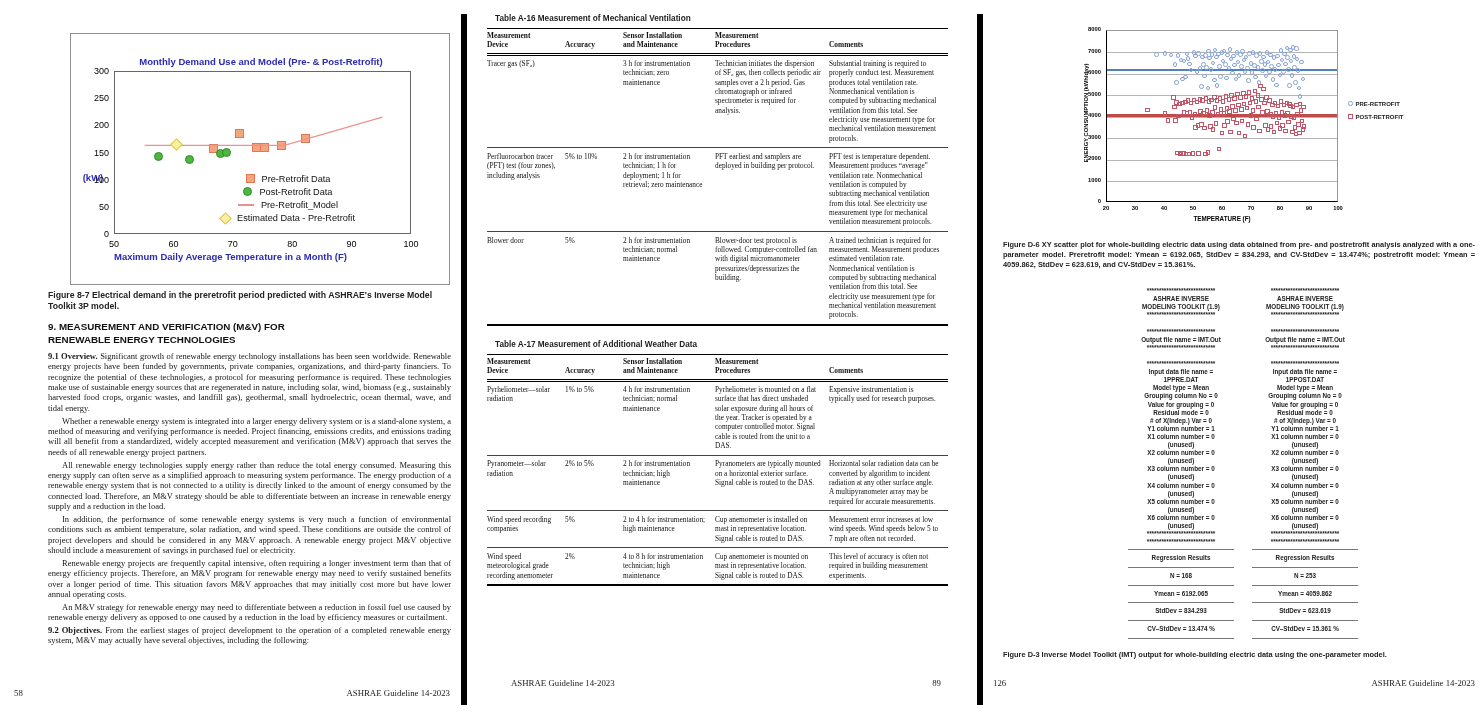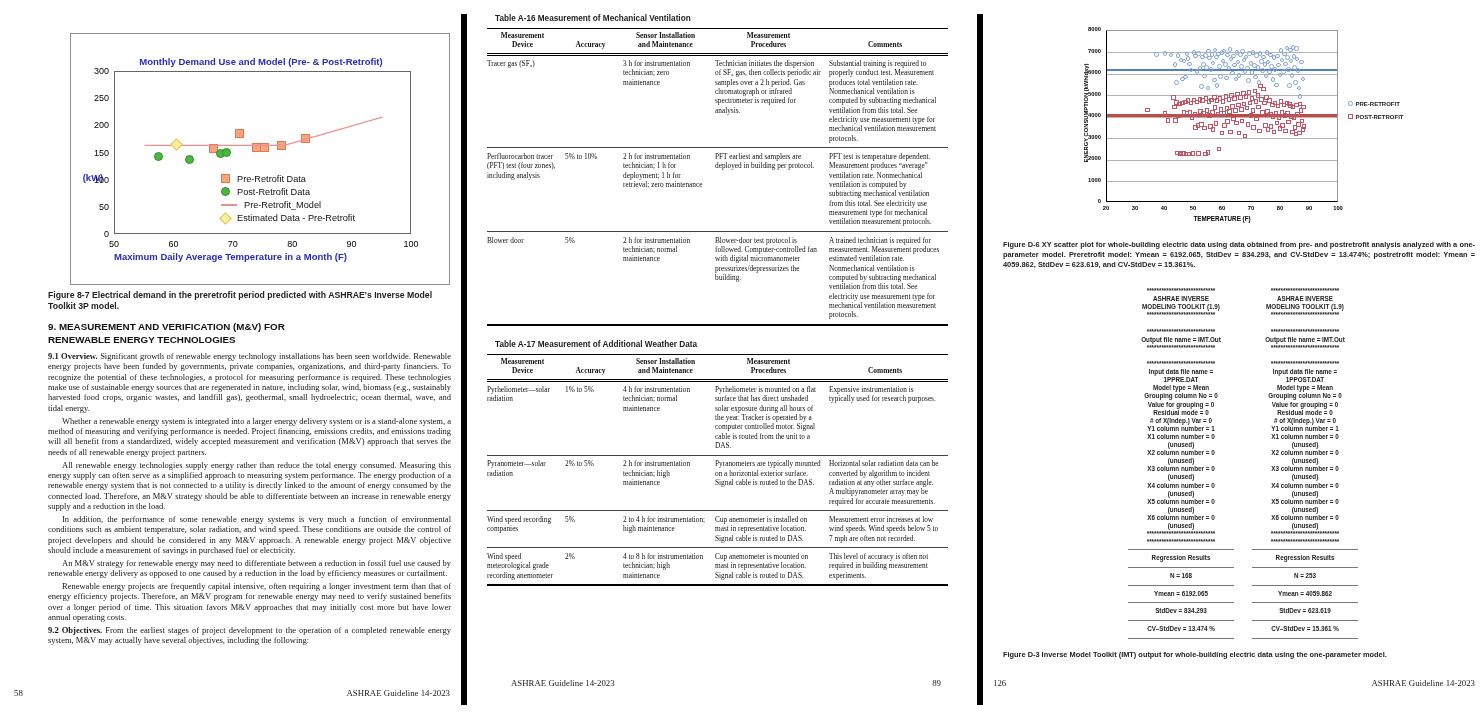--- a/index.html
+++ b/index.html
@@ -31,21 +31,21 @@
   #chart1 .plot{border:1px solid #666;}
   .c1-title{position:absolute;left:20px;top:22px;width:340px;text-align:center;
             font:bold 9.5px "Liberation Sans",sans-serif;color:#2b2bb5;}
   .c1-subtitle{position:absolute;left:43px;top:49px;width:297px;text-align:center;
             font:bold 9.5px "Liberation Sans",sans-serif;color:#2b2bb5;}
   .c1-ylabel{position:absolute;left:6px;top:138px;width:32px;text-align:center;
             font:bold 9.5px "Liberation Sans",sans-serif;color:#2b2bb5;}
   .c1-xlabel{position:absolute;left:43px;top:217px;width:297px;text-align:left;
             font:bold 9.5px "Liberation Sans",sans-serif;color:#2b2bb5;}
   .t1{font:9px "Liberation Sans",sans-serif;}
-  .lg1 .lgi{height:13.2px;gap:7px;}
+  .lg1 .lgi{height:13.2px;gap:7px;justify-content:center;}
   .lg1 .lgt{font:9.2px "Liberation Sans",sans-serif;color:#111;}
 
   
   #chart2{left:78px;top:12px;width:420px;height:225px;}
   #chart2 .plot{border:1px solid #999;border-left:1px solid #000;border-bottom:1px solid #000;}
   .c2-ylabel{position:absolute;left:-62px;top:98px;width:170px;text-align:center;
              transform:rotate(-90deg);font:bold 5.8px "Liberation Sans",sans-serif;color:#000;}
   .c2-xlabel{position:absolute;left:43px;top:203px;width:232px;text-align:center;
              font:bold 6.3px "Liberation Sans",sans-serif;color:#000;}
   .t2{font:600 5.8px "Liberation Sans",sans-serif;}
@@ -65,21 +65,21 @@
           font:8.8px "Liberation Serif",serif;color:#222;}
   .f1{left:14px;top:688px;width:436px;}
   .f2{left:41px;top:678px;width:430px;}
   .f3{left:8px;top:678px;width:482px;}
 
   
   .p2content{position:absolute;left:17px;top:14px;width:461px;}
   .ttitle{font:bold 8.2px "Liberation Sans",sans-serif;color:#222;margin:0 0 5px 8px;}
   #table-a17{margin-top:14px;}
   table.dt{border-collapse:collapse;table-layout:fixed;width:461px;}
-  table.dt th{font:bold 7.4px "Liberation Serif",serif;text-align:center;vertical-align:bottom;
+  table.dt th{font:bold 7.4px "Liberation Serif",serif;text-align:left;vertical-align:bottom;
       white-space:pre-line;padding:2px 7px 3px 0;border-top:1.4px solid #000;border-bottom:3px double #000;line-height:1.25;}
   table.dt td{font:7.3px "Liberation Serif",serif;vertical-align:top;line-height:1.28;
       padding:3.5px 8px 4.5px 0;border-bottom:0.8px solid #444;}
   table.dt tr:last-child td{border-bottom:2.3px solid #000;}
 
   
   .capd6{position:absolute;left:18px;top:240px;width:472px;font-size:7.4px;line-height:1.32;text-align:justify;}
   .capd7{position:absolute;left:18px;top:650px;width:472px;font-size:7.4px;}
   .imt{position:absolute;left:143px;top:287px;display:flex;gap:18px;}
   .imt-col{width:106px;text-align:center;font:bold 6.3px "Liberation Sans",sans-serif;
@@ -151,22 +151,22 @@
         </div>
     </div>
     <div class="caption cap1">Figure 8-7  Electrical demand in the preretrofit period predicted with ASHRAE's Inverse Model Toolkit 3P model.</div>
     <div class="heading">9.  MEASUREMENT AND VERIFICATION (M&amp;V) FOR
 RENEWABLE ENERGY TECHNOLOGIES</div>
     <div class="paras" id="paras">
         <p class="lead"><b>9.1  Overview. </b>Significant growth of renewable energy technology installations has been seen worldwide. Renewable energy projects have been funded by governments, private companies, organizations, and third-party financiers. To recognize the potential of these technologies, a protocol for measuring performance is required. These technologies make use of sustainable energy sources that are regenerated in nature, including solar, wind, biomass (e.g., sustainably harvested food crops, organic wastes, and landfill gas), geothermal, small hydroelectric, ocean thermal, wave, and tidal energy.</p>
         <p>Whether a renewable energy system is integrated into a larger energy delivery system or is a stand-alone system, a method of measuring and verifying performance is needed. Project financing, emissions credits, and emissions trading will all benefit from a standardized, widely accepted measurement and verification (M&amp;V) approach that serves the needs of all renewable energy project partners.</p>
         <p>All renewable energy technologies supply energy rather than reduce the total energy consumed. Measuring this energy supply can often serve as a simplified approach to measuring system performance. The energy production of a renewable energy system that is not connected to a utility is directly linked to the amount of energy consumed by the connected load. Therefore, an M&amp;V strategy should be able to differentiate between an increase in renewable energy supply and a reduction in the load.</p>
         <p>In addition, the performance of some renewable energy systems is very much a function of environmental conditions such as ambient temperature, solar radiation, and wind speed. These conditions are outside the control of project developers and should be considered in any M&amp;V approach. A renewable energy project M&amp;V objective should include a measurement of savings in purchased fuel or electricity.</p>
+        <p>Renewable energy projects are frequently capital intensive, often requiring a longer investment term than that of energy efficiency projects. Therefore, an M&amp;V program for renewable energy may need to verify sustained benefits over a longer period of time. This situation favors M&amp;V approaches that may initially cost more but have lower annual operating costs.</p>
         <p>An M&amp;V strategy for renewable energy may need to differentiate between a reduction in fossil fuel use caused by renewable energy delivery as opposed to one caused by a reduction in the load by efficiency measures or curtailment.</p>
-        <p>Renewable energy projects are frequently capital intensive, often requiring a longer investment term than that of energy efficiency projects. Therefore, an M&amp;V program for renewable energy may need to verify sustained benefits over a longer period of time. This situation favors M&amp;V approaches that may initially cost more but have lower annual operating costs.</p>
         <p class="lead"><b>9.2  Objectives. </b>From the earliest stages of project development to the operation of a completed renewable energy system, M&amp;V may actually have several objectives, including the following:</p>
       </div>
     <div class="footer f1">
       <span>58</span>
       <span>ASHRAE Guideline 14-2023</span>
     </div>
   </div>
 
   <div class="vbar" style="left:461px"></div>
 

